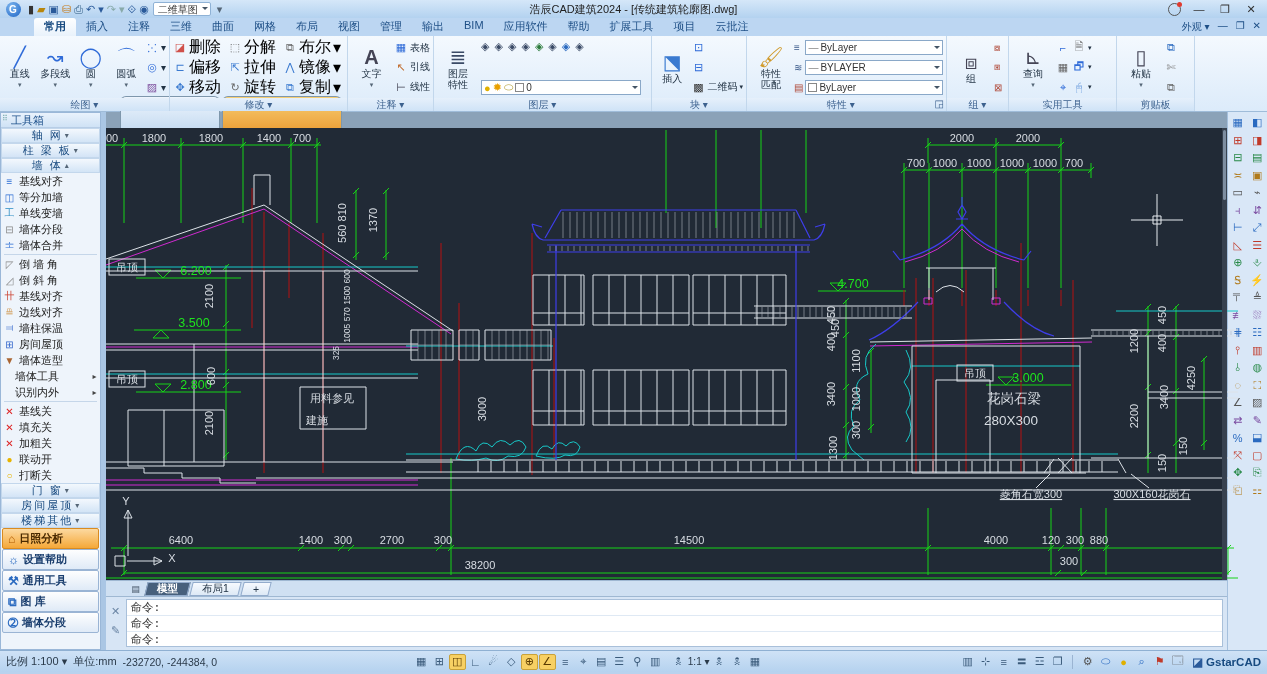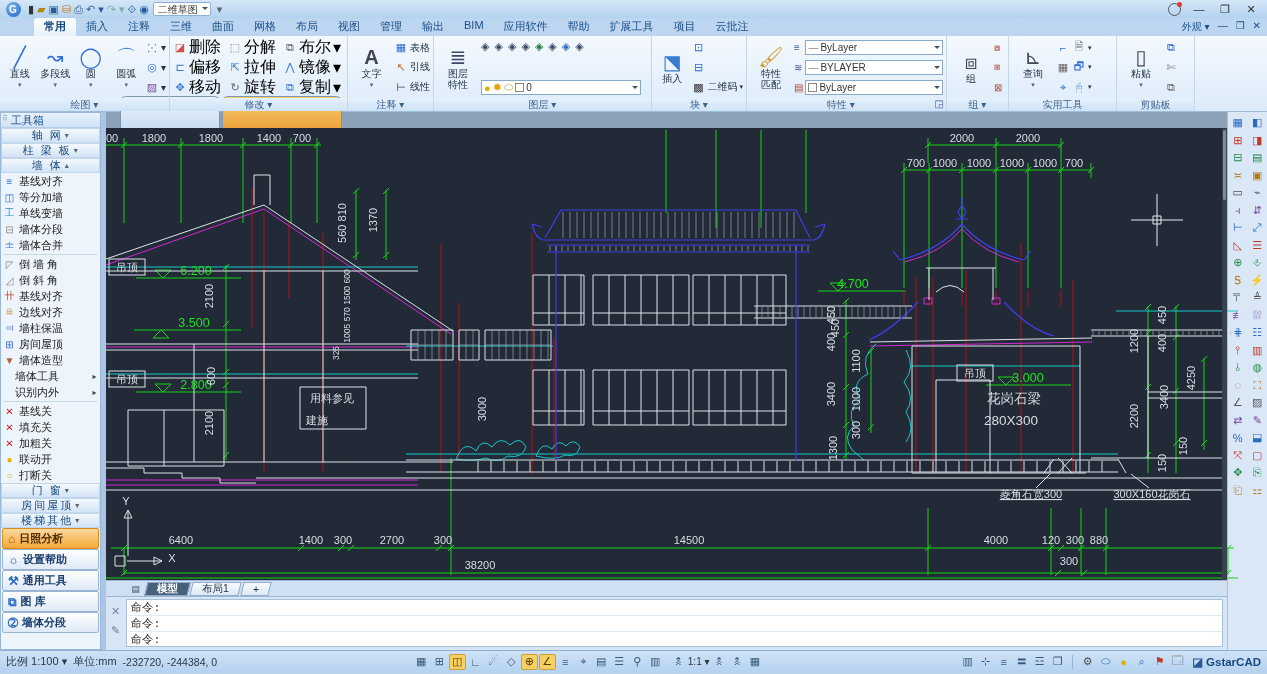--- a/index.html
+++ b/index.html
@@ -114,20 +114,21 @@
     <span style="color:#2a5a9a">▣</span>
     <span style="color:#c77b1a">⛁</span>
     <span>⎙</span>
     <span style="color:#2a5a9a">↶ ▾</span>
     <span style="color:#8aa">↷ ▾</span>
     <span style="color:#2a5a9a">⟐</span>
     <span style="color:#2a5a9a">◉</span>
   </div>
   <div class="wsbox"><span>二维草图</span><i></i></div>
   <span style="margin-left:6px;color:#567">▾</span>
+  <div class="apptitle">浩辰CAD建筑2024 - [传统建筑轮廓图.dwg]</div>
   <div class="tb-right">
     <div class="avatar">
         <u></u>
       </div>
     <span class="winbtn">—</span>
     <span class="winbtn">❐</span>
     <span class="winbtn">✕</span>
   </div>
 </div>
 

